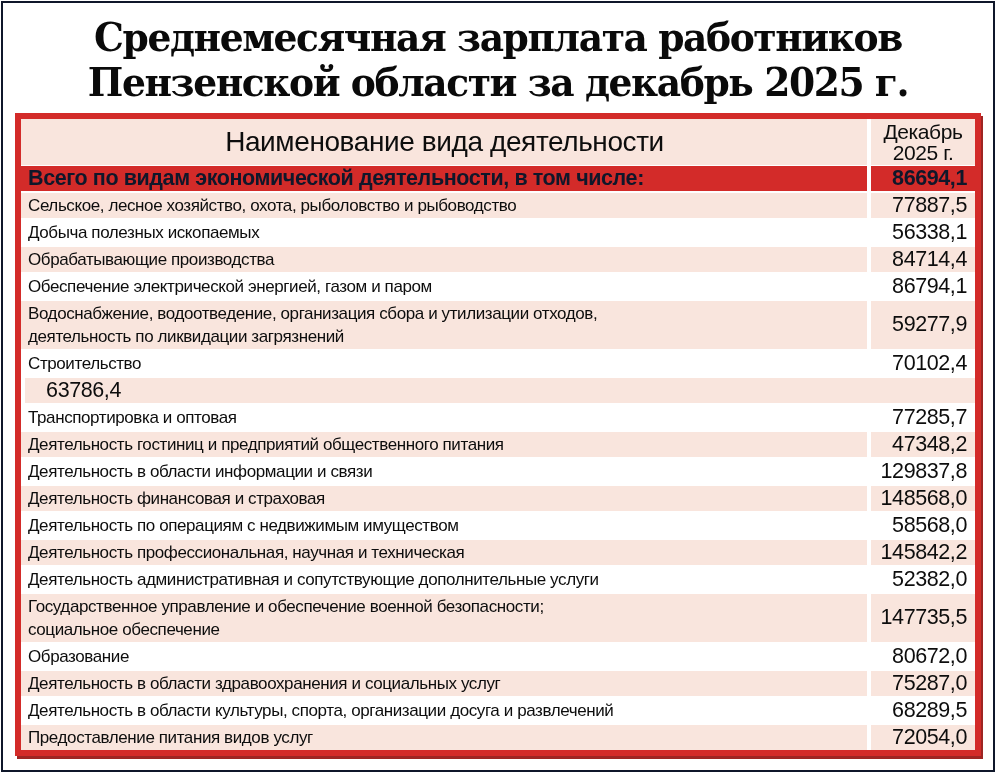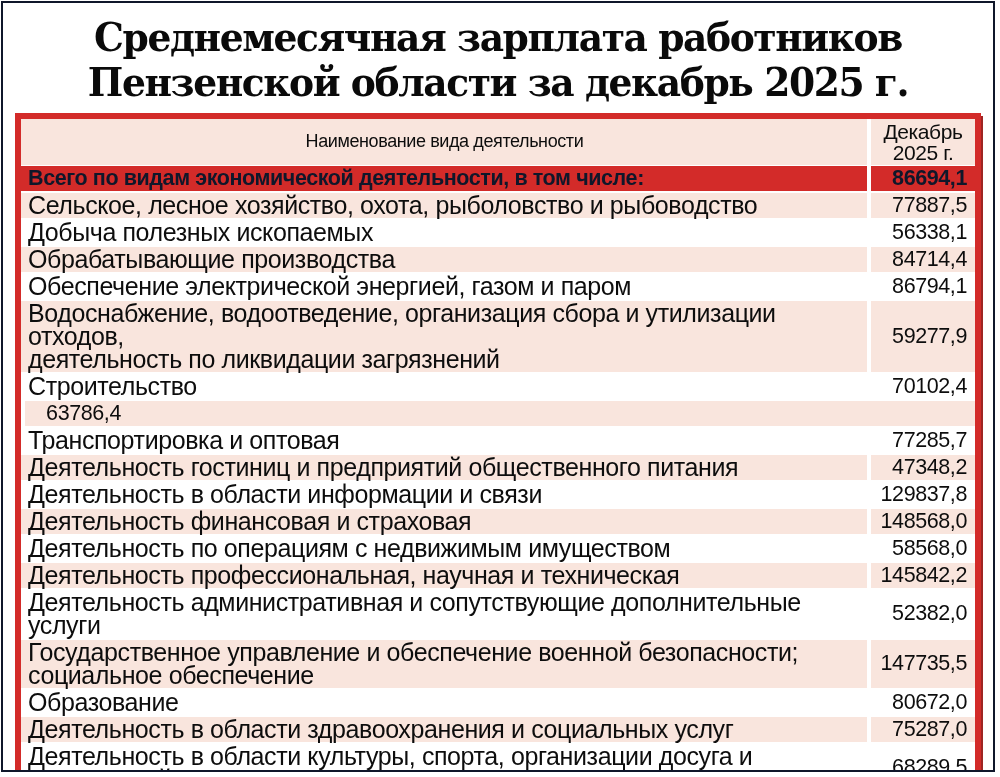--- a/index.html
+++ b/index.html
@@ -41,42 +41,42 @@
     align-items: stretch;
   }
   .cell {
     display: flex;
     align-items: center;
     box-sizing: border-box;
   }
   .cell.name {
     flex: 1;
     padding: 1px 6px 1px 7px;
-    font-size: 25px;
+    font-size: 17px;
     line-height: 23px;
     letter-spacing: -0.4px;
     white-space: pre-line;
   }
   .cell.value {
     width: 108px;
     border-left: 4px solid #ffffff;
     justify-content: flex-end;
     padding: 1px 8px 1px 2px;
     font-size: 21.5px;
     line-height: 23px;
     letter-spacing: -0.4px;
   }
   .thead {
     background: #f9e5dd;
     min-height: 44px;
   }
   .thead .cell.name {
     justify-content: center;
     text-align: center;
-    font-size: 18px;
+    font-size: 28px;
   }
   .thead .cell.value {
     justify-content: center;
     text-align: center;
     font-size: 21px;
     line-height: 21px;
     padding: 2px 4px;
   }
   .total-row {
     background: #d32b29;

